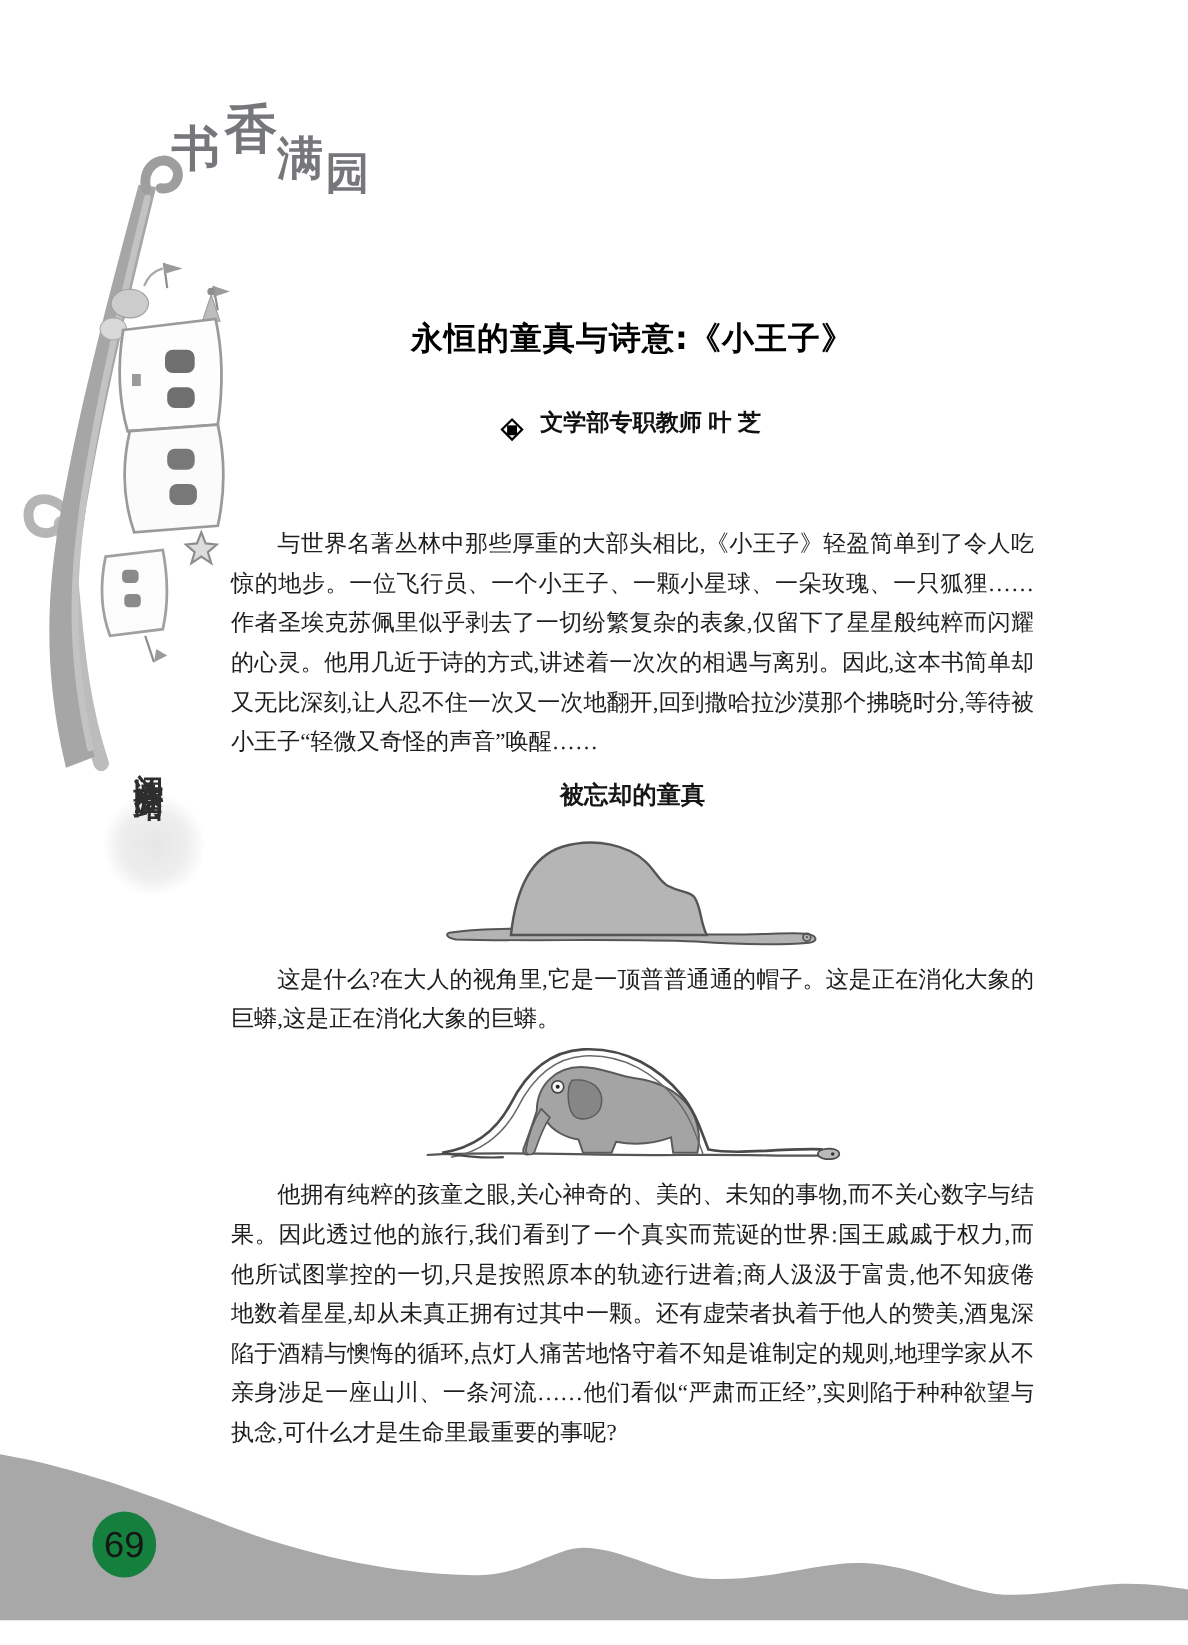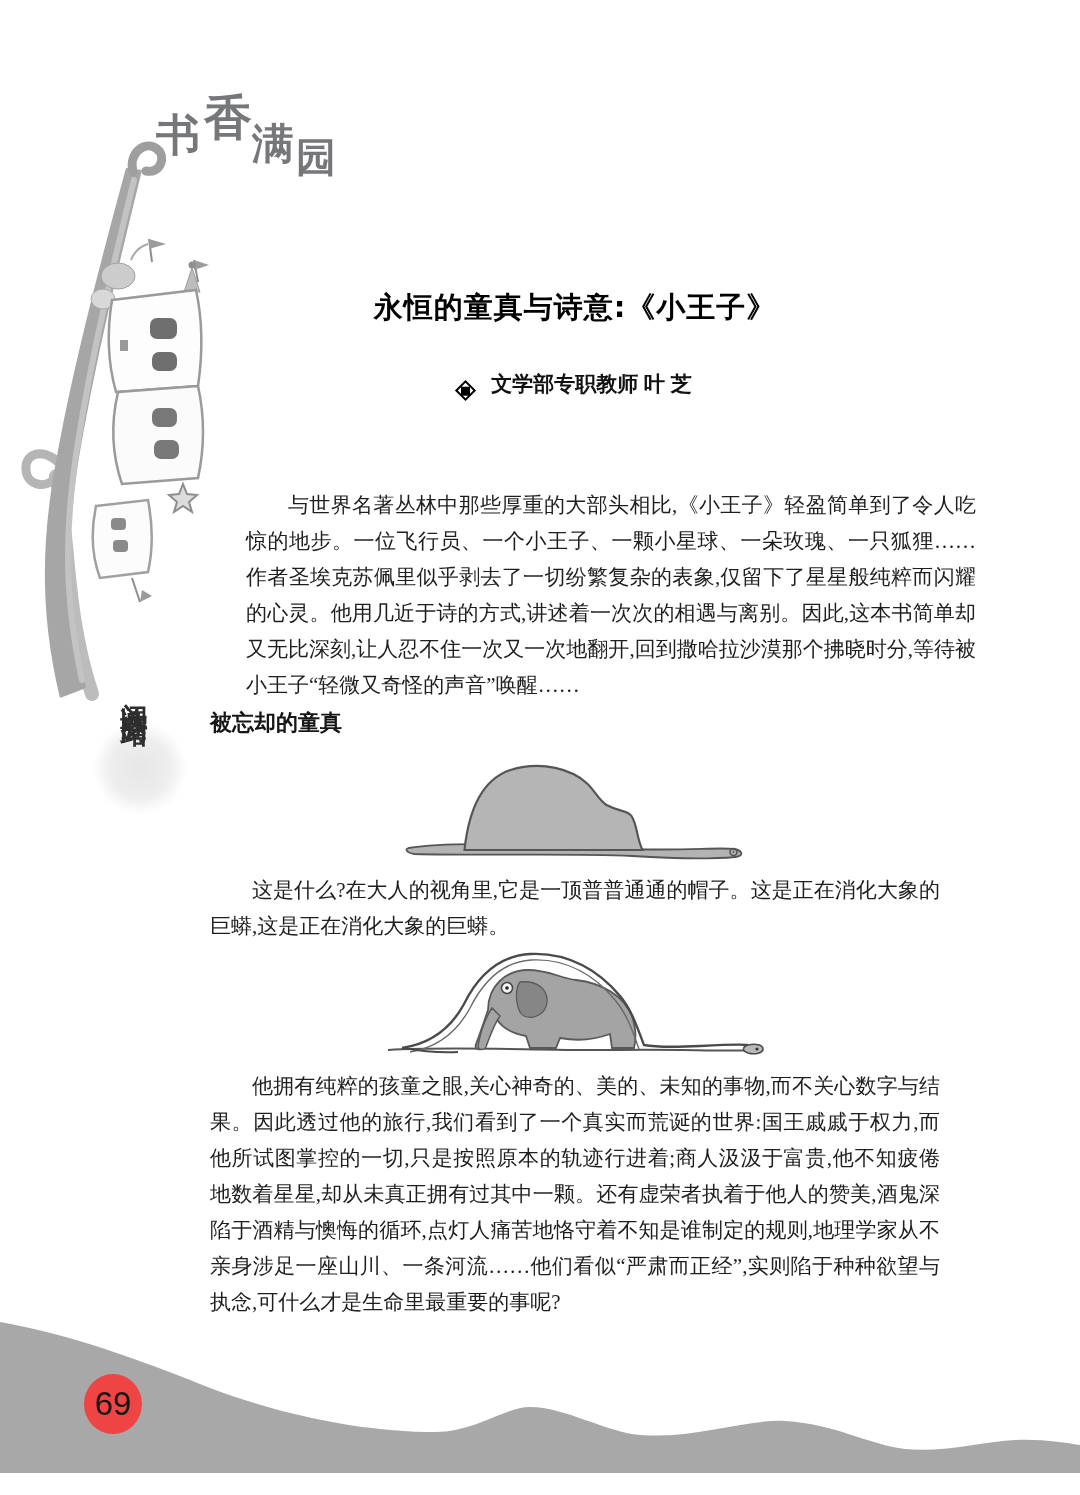--- a/index.html
+++ b/index.html
@@ -53,39 +53,39 @@
   .diamond { position:relative; width:15px; height:15px; border:2px solid #000;
     transform:rotate(45deg); flex:0 0 auto; }
   .diamond .inner { position:absolute; left:50%; top:50%; width:9px; height:9px;
     background:#000; transform:translate(-50%,-50%) rotate(-45deg); }
 
   .para {
     position:absolute; width:730px; text-align:justify; text-indent:2em;
     font-size:21px; line-height:36px; color:#1e1e1e;
     font-family:"Liberation Serif","DejaVu Serif",serif;
   }
-  .p1 { top:487px;margin-left:36px; }
+  .p1 { top:476px; }
   .p2 { top:872px; }
   .p3 { top:1068px;font-family:Liberation Serif, serif; }
 
   .section-heading {
-    position:absolute; top:708px; width:730px; 
+    position:absolute; top:708px; width:730px; text-align:center;
     font-size:22px; font-weight:800; color:#161616;
     font-family:"DejaVu Sans","Liberation Sans",sans-serif;
   }
 
   .fig { position:absolute; left:50%; transform:translateX(-50%); }
   .fig-hat { top:750px; }
   .fig-elephant { top:944px; }
 
   
   .footer-wave { position:absolute; left:0; top:1320px; width:1080px; height:175px; }
   .page-number {
     position:absolute; left:84px; top:1374px; width:58px; height:60px;
-    background:#ef4444; border-radius:50%;
+    background:#15803d; border-radius:50%;
     display:flex; align-items:center; justify-content:center;
     font-size:33px; color:#161616; font-weight:500;
     font-family:"Liberation Sans","DejaVu Sans",sans-serif;
   }
 </style>
 </head>
 <body>
 
 <div class="page">
 

